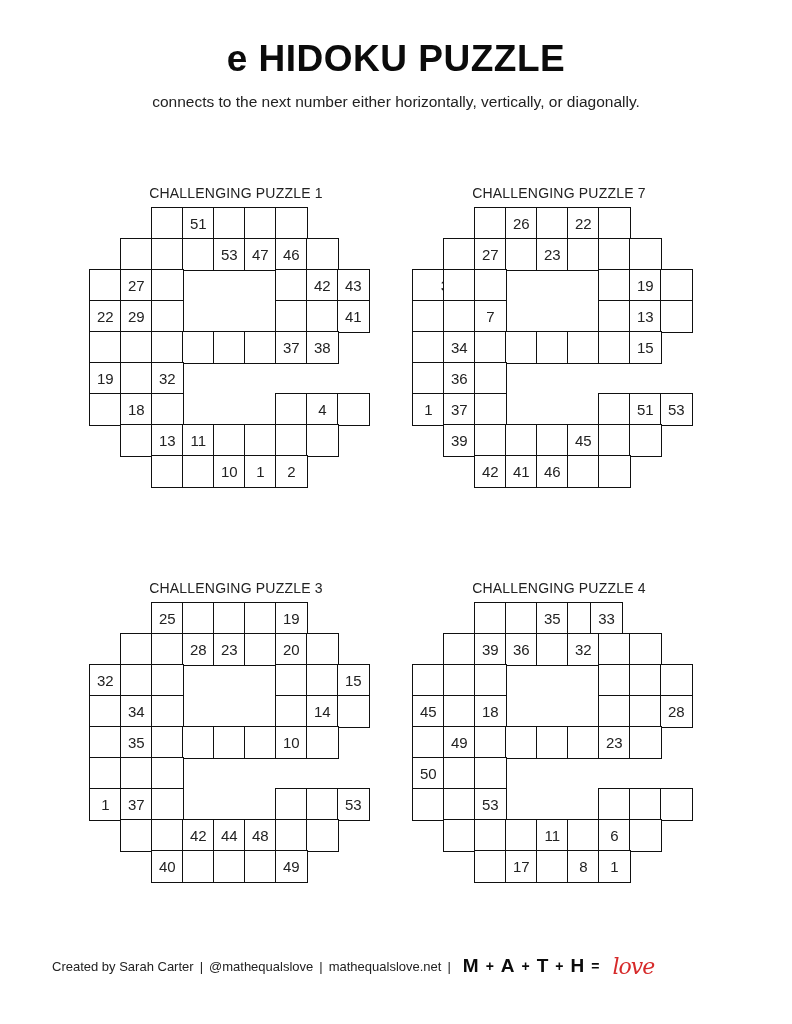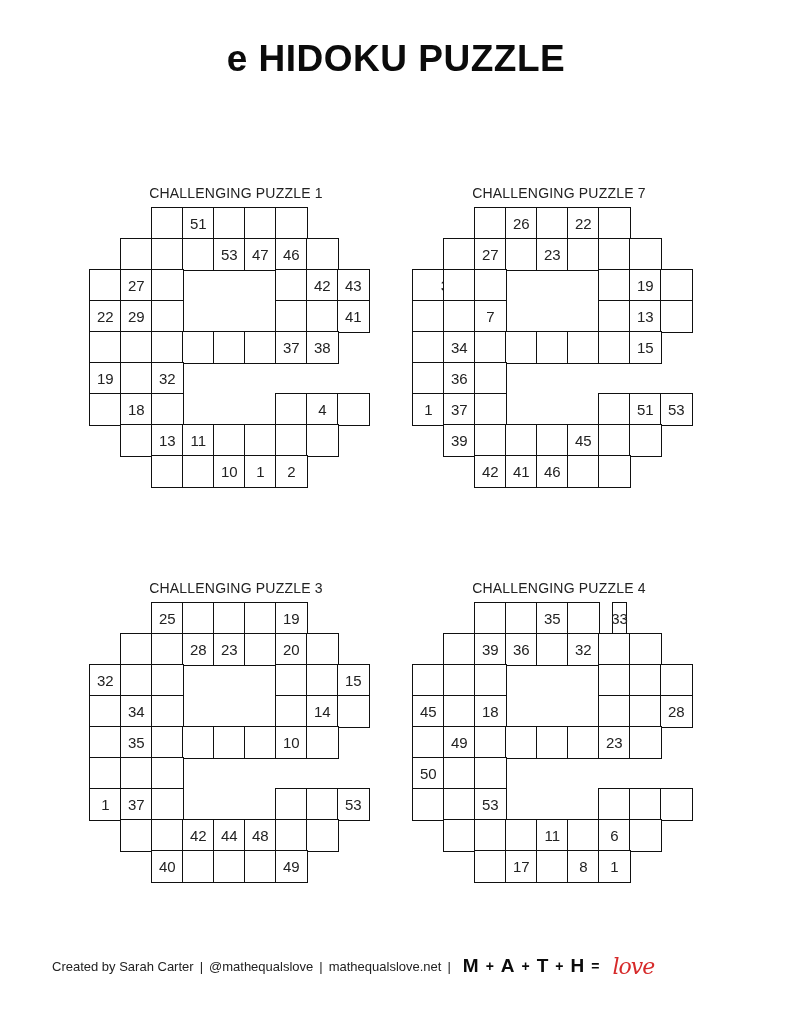--- a/index.html
+++ b/index.html
@@ -25,20 +25,21 @@
   .brand .b { font-weight: bold; font-size: 19px; color: #0b0b0b; }
   .brand .op { font-weight: bold; font-size: 14px; margin: 0 7px; color: #0b0b0b; }
   .brand .love { font-family: "DejaVu Serif", serif; font-style: italic; color: #d62a2a;
                  font-size: 22px; margin-left: 6px; letter-spacing: -1px; }
 </style>
 </head>
 <body>
 
 <div class="title">e HIDOKU PUZZLE</div>
 <div class="subtitle">
+  <div>connects to the next number either horizontally, vertically, or diagonally.</div>
 </div>
 
 <div class="puzzle" style="left:89px; top:185px;">
   <div class="puzzle-title">CHALLENGING PUZZLE 1</div>
   <div class="grid">
       <div class="cell" style="left: 62px; top: 0px; width: 32.6px; height: 32.6px;">
         <span></span>
       </div>
       <div class="cell" style="left: 93px; top: 0px; width: 32.6px; height: 32.6px;">
         <span>51</span>
@@ -537,21 +538,21 @@
       </div>
       <div class="cell" style="left: 93px; top: 0px; width: 32.6px; height: 32.6px;">
         <span></span>
       </div>
       <div class="cell" style="left: 124px; top: 0px; width: 32.6px; height: 32.6px;">
         <span>35</span>
       </div>
       <div class="cell" style="left: 155px; top: 0px; width: 32.6px; height: 32.6px;">
         <span></span>
       </div>
-      <div class="cell" style="left: 200px; top: 0px; width: 15px; height: 32.6px;">
+      <div class="cell" style="left: 178px; top: 0px; width: 33px; height: 32.6px;">
         <span>33</span>
       </div>
       <div class="cell" style="left: 31px; top: 31px; width: 32.6px; height: 32.6px;">
         <span></span>
       </div>
       <div class="cell" style="left: 62px; top: 31px; width: 32.6px; height: 32.6px;">
         <span>39</span>
       </div>
       <div class="cell" style="left: 93px; top: 31px; width: 32.6px; height: 32.6px;">
         <span>36</span>

